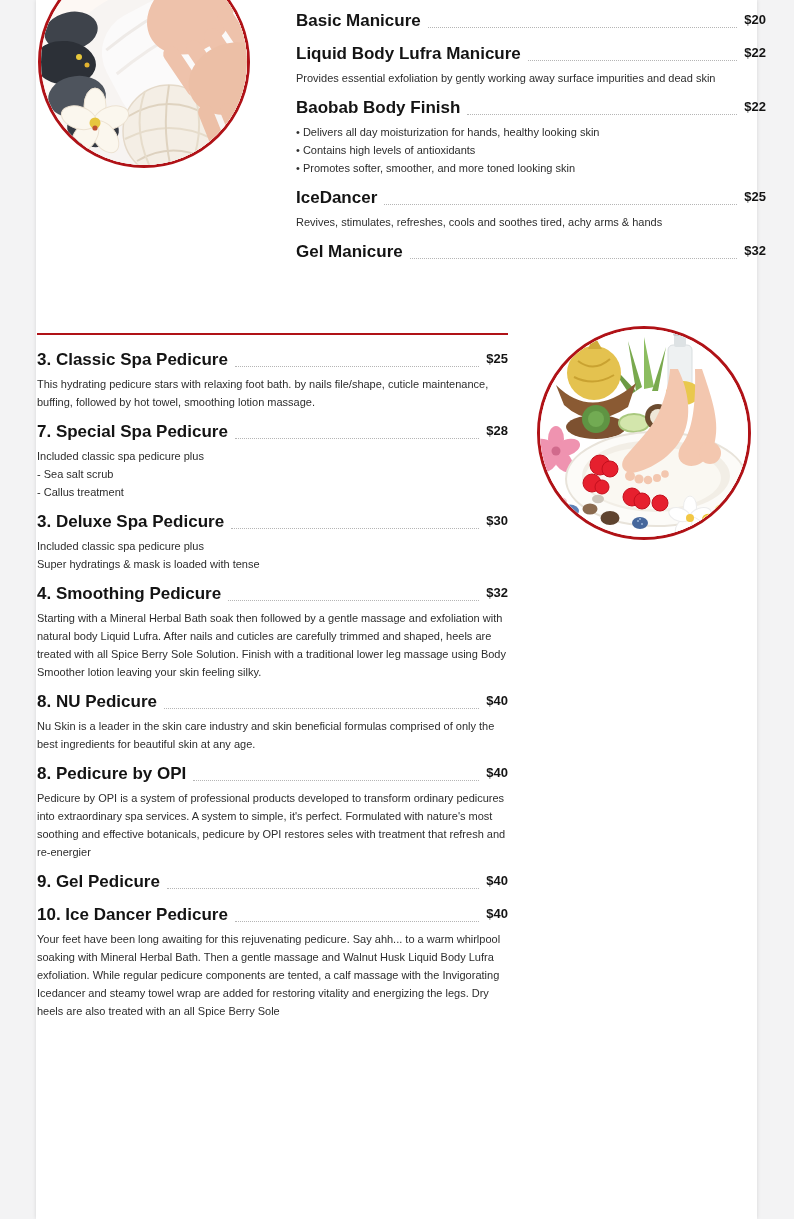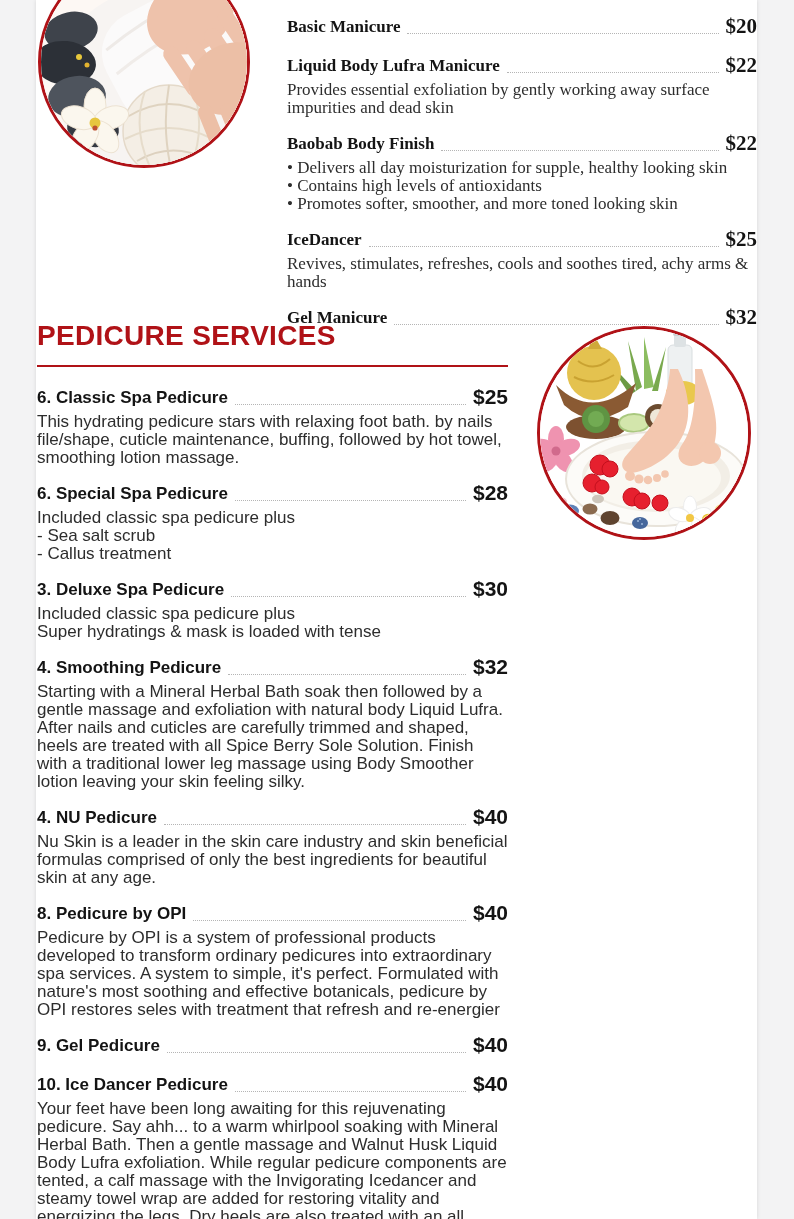--- a/index.html
+++ b/index.html
@@ -14,34 +14,34 @@
   html,body{margin:0;padding:0;}
   body{font-family:"Liberation Sans", sans-serif;}
   .page{position:relative;width:794px;height:1219px;background:var(--page-bg);overflow:hidden;}
   .sheet{position:absolute;left:36px;top:0;width:721px;height:1219px;background:var(--sheet-bg);box-shadow:0 0 4px rgba(0,0,0,.12);}
   .photo-circle{position:absolute;border-radius:50%;border:3px solid var(--accent);overflow:hidden;background:#fff;}
   .photo-manicure{left:38px;top:-44px;width:212px;height:212px;}
   .photo-pedicure{left:537px;top:326px;width:214px;height:214px;}
   .photo-circle svg{display:block;}
 
   .list-block{position:absolute;}
-  .manicure-list{left:287px;top:8px;width:470px;font-family:Liberation Serif, serif;}
+  .manicure-list{left:296px;top:8px;width:470px;}
   .pedicure-block{left:37px;top:320px;width:471px;}
 
   h1.section-heading{margin:0;font-size:28px;line-height:32px;font-weight:bold;color:var(--accent);letter-spacing:.3px;}
   .heading-rule{height:2px;background:var(--accent);margin:13px 0 0 0;}
   .pedicure-items{margin-top:12px;}
 
   .menu-item{margin-top:8px;}
   .menu-item:first-child{margin-top:0;}
   .item-row{display:flex;align-items:flex-end;line-height:24px;}
   .item-name{font-weight:bold;font-size:17px;color:var(--title-ink);white-space:nowrap;}
   .leader{flex:1 1 auto;border-bottom:1px dotted var(--leader);margin:0 7px 5px 7px;min-width:12px;}
-  .item-price{font-weight:bold;font-size:21px;color:var(--title-ink);white-space:nowrap;padding-bottom:1px;margin-top:6px;}
-  .item-desc{margin-top:3px;font-size:17px;line-height:18px;color:var(--body-ink);}
+  .item-price{font-weight:bold;font-size:13px;color:var(--title-ink);white-space:nowrap;padding-bottom:1px;}
+  .item-desc{margin-top:3px;font-size:11px;line-height:18px;color:var(--body-ink);}
 </style>
 </head>
 <body>
 
 <div class="page">
   <div class="sheet"></div>
 
   <div class="photo-circle photo-manicure">
     <svg viewBox="0 0 212 212" width="212" height="212">
       <rect width="212" height="212" fill="#fdf8f4"></rect>
@@ -121,21 +121,21 @@
           <div>Provides essential exfoliation by gently working away surface impurities and dead skin</div>
         </div>
       </div>
       <div class="menu-item">
         <div class="item-row">
           <span class="item-name">Baobab Body Finish</span>
           <span class="leader"></span>
           <span class="item-price">$22</span>
         </div>
         <div class="item-desc">
-          <div>• Delivers all day moisturization for supple, healthy looking skin</div>
+          <div>• Delivers all day moisturization for hands, healthy looking skin</div>
           <div>• Contains high levels of antioxidants</div>
           <div>• Promotes softer, smoother, and more toned looking skin</div>
         </div>
       </div>
       <div class="menu-item">
         <div class="item-row">
           <span class="item-name">IceDancer</span>
           <span class="leader"></span>
           <span class="item-price">$25</span>
         </div>
@@ -146,36 +146,35 @@
       <div class="menu-item">
         <div class="item-row">
           <span class="item-name">Gel Manicure</span>
           <span class="leader"></span>
           <span class="item-price">$32</span>
         </div>
       </div>
     </section>
 
   <section class="list-block pedicure-block">
-    <h1 class="section-heading">PEDICURE SERVICES</h1>
     <div class="heading-rule"></div>
     <div class="pedicure-items" id="pedicure-items">
         <div class="menu-item">
           <div class="item-row">
-            <span class="item-name">6. Classic Spa Pedicure</span>
+            <span class="item-name">3. Classic Spa Pedicure</span>
             <span class="leader"></span>
             <span class="item-price">$25</span>
           </div>
           <div class="item-desc">
             <div>This hydrating pedicure stars with relaxing foot bath. by nails file/shape, cuticle maintenance, buffing, followed by hot towel, smoothing lotion massage.</div>
           </div>
         </div>
         <div class="menu-item">
           <div class="item-row">
-            <span class="item-name">6. Special Spa Pedicure</span>
+            <span class="item-name">7. Special Spa Pedicure</span>
             <span class="leader"></span>
             <span class="item-price">$28</span>
           </div>
           <div class="item-desc">
             <div>Included classic spa pedicure plus</div>
             <div>- Sea salt scrub</div>
             <div>- Callus treatment</div>
           </div>
         </div>
         <div class="menu-item">
@@ -194,21 +193,21 @@
             <span class="item-name">4. Smoothing Pedicure</span>
             <span class="leader"></span>
             <span class="item-price">$32</span>
           </div>
           <div class="item-desc">
             <div>Starting with a Mineral Herbal Bath soak then followed by a gentle massage and exfoliation with natural body Liquid Lufra. After nails and cuticles are carefully trimmed and shaped, heels are treated with all Spice Berry Sole Solution. Finish with a traditional lower leg massage using Body Smoother lotion leaving your skin feeling silky.</div>
           </div>
         </div>
         <div class="menu-item">
           <div class="item-row">
-            <span class="item-name">4. NU Pedicure</span>
+            <span class="item-name">8. NU Pedicure</span>
             <span class="leader"></span>
             <span class="item-price">$40</span>
           </div>
           <div class="item-desc">
             <div>Nu Skin is a leader in the skin care industry and skin beneficial formulas comprised of only the best ingredients for beautiful skin at any age.</div>
           </div>
         </div>
         <div class="menu-item">
           <div class="item-row">
             <span class="item-name">8. Pedicure by OPI</span>

